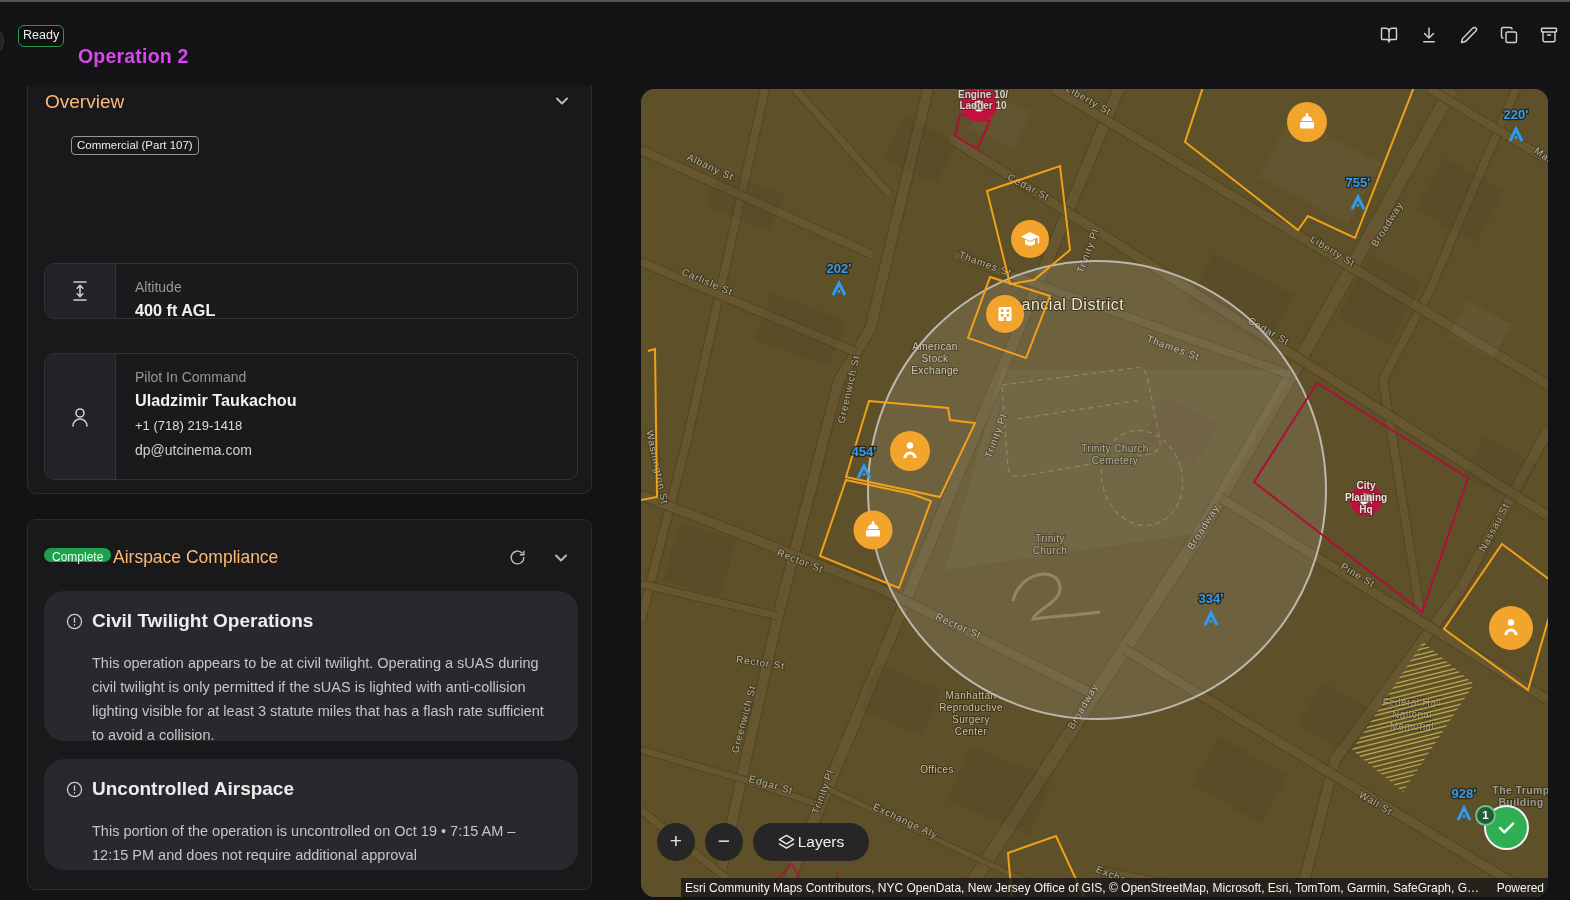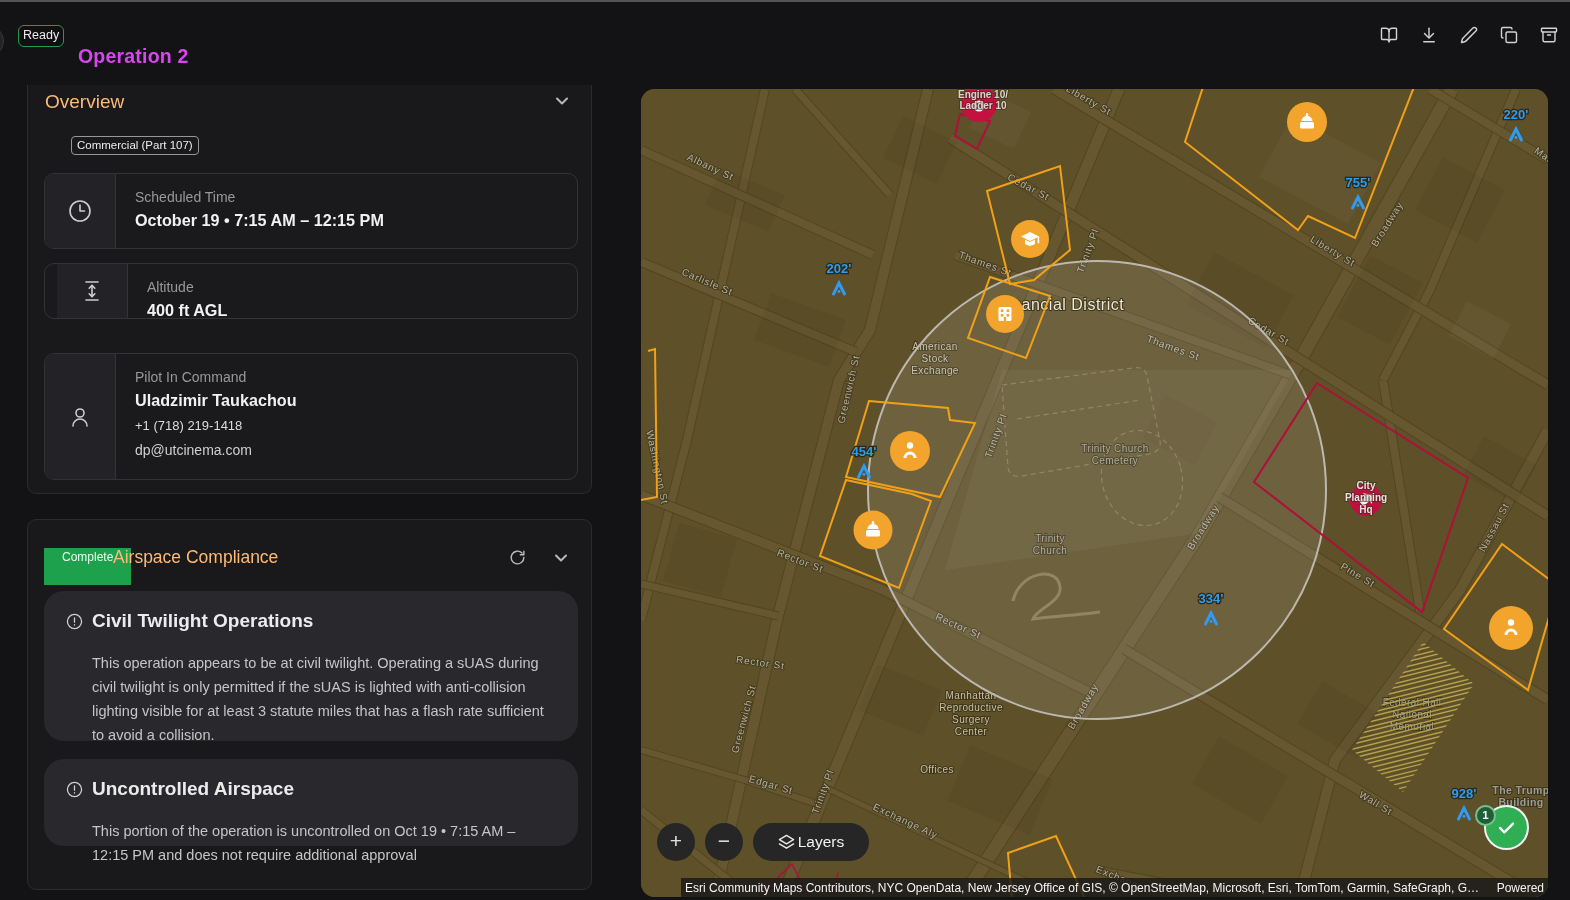--- a/index.html
+++ b/index.html
@@ -21,21 +21,21 @@
   .tagbadge { position:absolute; left:15px; top:51px; height:19px; padding:0 5px; border:1px solid #97979a; border-radius:4px; color:#ececec; font-size:11.5px; line-height:17px;margin-left:28px; }
 
   .ocard { position:absolute; left:16px; width:534px; border:1px solid #333337; border-radius:10px; background:#1a1a1d; overflow:hidden; display:flex; }
   .oicon { width:71px; background:#232327; border-right:1px solid #343438; flex:none; display:flex; align-items:center; justify-content:center; }
   .obody { padding:15px 0 0 19px; }
   .olabel { color:#98989b; font-size:14px; margin-bottom:6px; }
   .ovalue { color:#f1f1f2; font-size:16.2px; font-weight:700; }
   .osub { color:#dcdcde; font-size:13px; margin-top:8px; }
   .osub2 { color:#cfcfd1; font-size:14px; margin-top:9px; }
 
-  .complete { position:absolute; left:16px; top:28px; height:37px; padding:0 18px; background:#1ea14c; border-radius:0; color:#eafdf0; font-size:12px; line-height:19px; }
+  .complete { position:absolute; left:16px; top:28px; height:14px; padding:0 8px; background:#1ea14c; border-radius:8px; color:#eafdf0; font-size:12px; line-height:19px; }
   .acard { position:absolute; left:16px; width:534px; background:#29292d; border-radius:20px; }
   .atitle { font-size:19px; font-weight:700; color:#ececed; }
   .abody { color:#c5c5c7; font-size:14.5px; line-height:24px; margin-top:10px; }
   .alerticon { position:absolute; left:22px; top:22px; }
 
   #map { position:absolute; left:641px; top:89px; width:907px; height:808px; border-radius:14px; overflow:hidden; background:#5e5029; }
   #mapsvg { position:absolute; left:0; top:0; }
 
   .zbtn { position:absolute; width:38px; height:38px; border-radius:50%; background:#262627; color:#e0e0e0; font-size:21px; text-align:center; line-height:36px; }
   .layers { position:absolute; left:112px; top:734px; width:116px; height:38px; border-radius:19px; background:#262627; color:#f0f0f0; font-size:15.5px; display:flex; align-items:center; justify-content:center; gap:3px; }
@@ -72,33 +72,21 @@
       <path d="M10 12h4"></path>
     </svg>
 </div>
 
 <div class="panel" id="p1">
   <div class="ptitle" style="position:absolute;left:17px;top:6px;font-size:19px;">Overview</div>
   <svg class="chev" style="position:absolute;right:21px;top:8px;" width="16" height="16" viewBox="0 0 16 16">
       <path d="M3 5.5l5 5 5-5"></path>
     </svg>
   <div class="tagbadge">Commercial (Part 107)</div>
-  <div class="ocard" style="top:88px; height:76px;">
-    <div class="oicon">
-      <svg width="24" height="24" viewBox="0 0 24 24" fill="none" stroke="#cdcdcf" stroke-width="1.6" stroke-linecap="round" stroke-linejoin="round">
-          <circle cx="12" cy="12" r="10"></circle>
-          <path d="M12 6v6h4.5"></path>
-        </svg>
-    </div>
-    <div class="obody">
-      <div class="olabel">Scheduled Time</div>
-      <div class="ovalue">October 19 • 7:15 AM – 12:15 PM</div>
-    </div>
-  </div>
-  <div class="ocard" style="top:178px; height:56px;padding-left:12px;">
+  <div class="ocard" style="top:178px; height:56px;">
     <div class="oicon">
       <svg width="24" height="24" viewBox="0 0 24 24" fill="none" stroke="#cdcdcf" stroke-width="1.6" stroke-linecap="round" stroke-linejoin="round">
           <path d="M6 3h12"></path>
           <path d="M6 21h12"></path>
           <path d="M12 6.5v11"></path>
           <path d="M9.2 9.2L12 6.4l2.8 2.8"></path>
           <path d="M9.2 14.8l2.8 2.8 2.8-2.8"></path>
         </svg>
     </div>
     <div class="obody">
@@ -135,21 +123,21 @@
 
   <div class="acard" style="top:71px; height:150px;">
     <svg class="alerticon" width="17" height="17" viewBox="0 0 24 24" fill="none" stroke="#cfcfd1" stroke-width="1.8" stroke-linecap="round">
         <circle cx="12" cy="12" r="10"></circle>
         <path d="M12 7v6"></path>
         <path d="M12 16.5v.5"></path>
       </svg>
     <div class="atitle" style="position:absolute;left:48px;top:19px;">Civil Twilight Operations</div>
     <div class="abody" style="position:absolute;left:48px;top:50px;width:465px;">This operation appears to be at civil twilight. Operating a sUAS during civil twilight is only permitted if the sUAS is lighted with anti-collision lighting visible for at least 3 statute miles that has a flash rate sufficient to avoid a collision.</div>
   </div>
-  <div class="acard" style="top:239px; height:87px;">
+  <div class="acard" style="top:239px; height:111px;">
     <svg class="alerticon" width="17" height="17" viewBox="0 0 24 24" fill="none" stroke="#cfcfd1" stroke-width="1.8" stroke-linecap="round">
         <circle cx="12" cy="12" r="10"></circle>
         <path d="M12 7v6"></path>
         <path d="M12 16.5v.5"></path>
       </svg>
     <div class="atitle" style="position:absolute;left:48px;top:19px;">Uncontrolled Airspace</div>
     <div class="abody" style="position:absolute;left:48px;top:50px;width:462px;">This portion of the operation is uncontrolled on Oct 19 • 7:15 AM – 12:15 PM and does not require additional approval</div>
   </div>
 </div>
 

